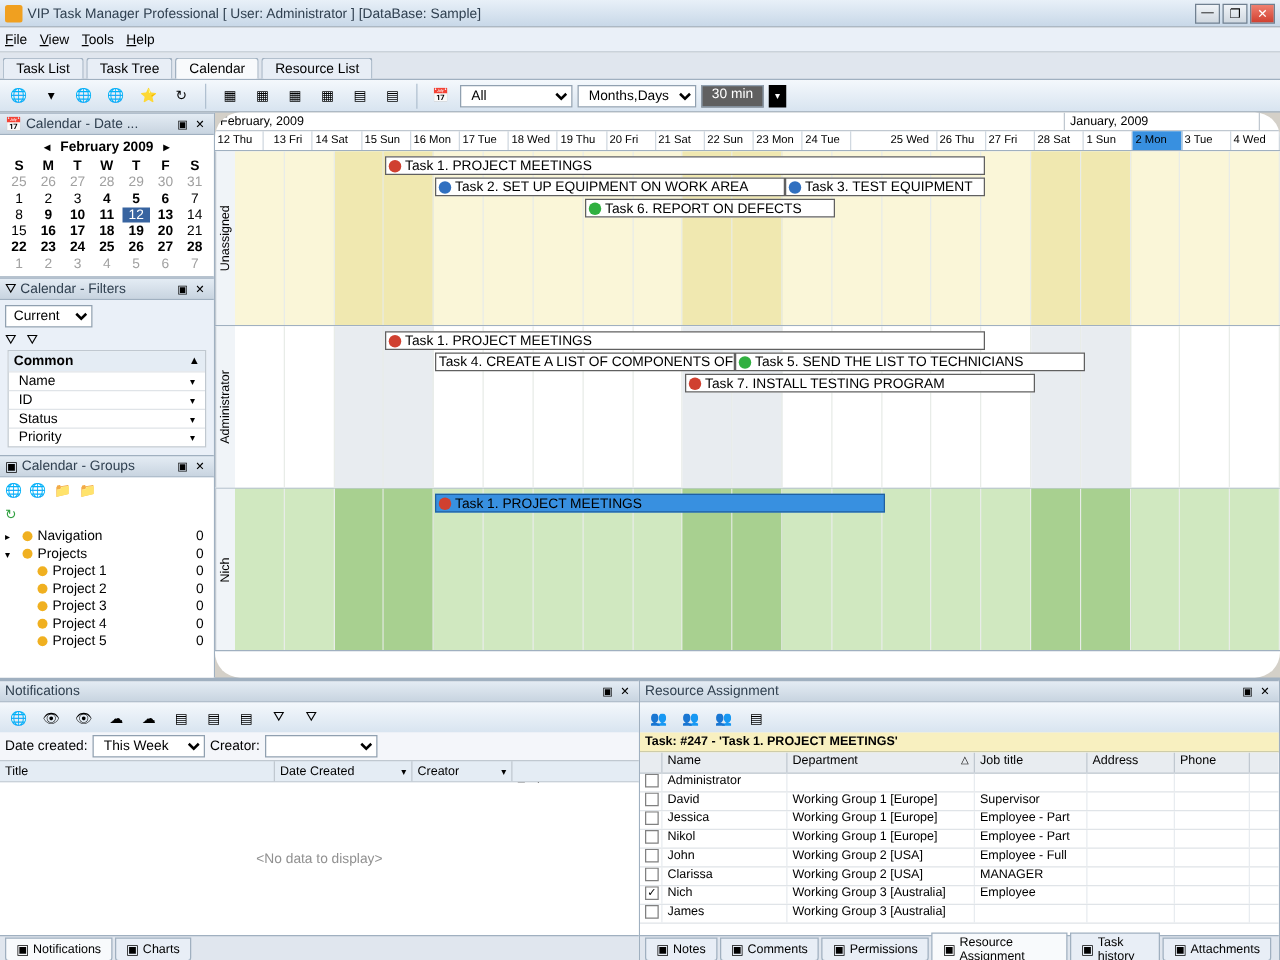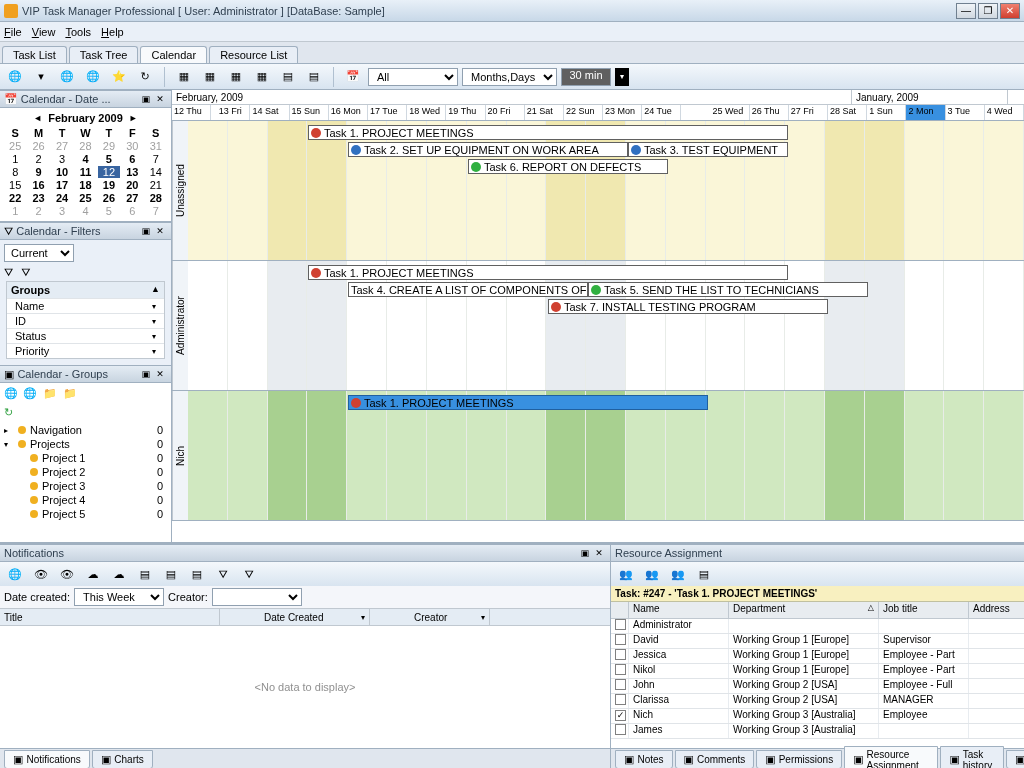--- a/index.html
+++ b/index.html
@@ -38,38 +38,38 @@
 .commongrp { background: #fff; border: 1px solid #c0c8d0; margin: 2px; }
 .commonghdr { background: #e4ecf4; padding: 2px 4px; font-weight: bold; display: flex; justify-content: space-between; }
 .cgrow { border-top: 1px solid #e0e4e8; padding: 1px 8px; display: flex; justify-content: space-between; align-items: center; }
 .groupspanel { flex: 1; background: #fff; overflow: hidden; }
 .grpicons { display: flex; gap: 6px; padding: 4px; }
 .grptree { padding: 2px 4px; }
 .grprow { display: flex; align-items: center; gap: 4px; padding: 1px 0; }
 .grprow .arrow { width: 10px; font-size: 8px; }
 .grprow .bullet { width: 8px; height: 8px; background: #f0b020; border-radius: 4px; }
 .grprow .cnt { margin-left: auto; padding-right: 4px; }
-.gantt { flex: 1; display: flex; flex-direction: column; background: #fff; overflow: hidden; }
+.gantt { flex: 1; display: flex; flex-direction: column; background: #fff; overflow: hidden; border-radius: 20px; }
 .gmonths { display: flex; height: 15px; border-bottom: 1px solid #c0c8d0; }
 .gmonth { border-right: 1px solid #c0c8d0; padding: 2px 4px; font-size: 10px; }
 .gdays { display: flex; height: 16px; border-bottom: 1px solid #a0b0c0; }
 .gday { border-right: 1px solid #d0d8e0; font-size: 9px; padding: 1px 2px; text-align: left; overflow: hidden; white-space: nowrap; }
 .gsection { display: flex; border-bottom: 1px solid #a0b0c0; }
 .gsidelbl { width: 16px; writing-mode: vertical-lr; transform: rotate(180deg); text-align: center; font-size: 10px; background: #f0f4f8; border-right: 1px solid #c0c8d0; display: flex; align-items: center; justify-content: center; }
 .glanes { flex: 1; position: relative; }
 .glanebg { position: absolute; inset: 0; display: flex; }
 .gcol { border-right: 1px solid #e8ece8; }
 .gtask { position: absolute; height: 15px; border: 1px solid #606060; background: #fff; font-size: 10px; overflow: hidden; white-space: nowrap; display: flex; align-items: center; padding: 0 2px; }
 .gtask .dot { width: 10px; height: 10px; border-radius: 5px; margin-right: 3px; flex-shrink: 0; }
 .gtask.blue { background: #3890e0; border-color: #2060a0; color: #000; }
 .bottom { display: flex; height: 228px; border-top: 2px solid #a0b0c0; }
 .bpanel { flex: 1; display: flex; flex-direction: column; border-right: 1px solid #a0b0c0; background: #f4f6fa; }
 .btoolbar { height: 24px; background: linear-gradient(#f4f8fc, #d8e4f0); display: flex; align-items: center; gap: 4px; padding: 0 4px; }
 .bfiltrow { height: 22px; display: flex; align-items: center; gap: 4px; padding: 0 4px; background: #f4f6fa; }
-.bcols { display: flex; height: 18px; background: #e4ecf4; border-top: 1px solid #c0c8d0; border-bottom: 1px solid #c0c8d0; gap: 40px; }
+.bcols { display: flex; height: 18px; background: #e4ecf4; border-top: 1px solid #c0c8d0; border-bottom: 1px solid #c0c8d0; }
 .bcol { border-right: 1px solid #c0c8d0; padding: 2px 4px; font-size: 10px; display: flex; align-items: center; }
 .bnodata { flex: 1; display: flex; align-items: center; justify-content: center; color: #909090; background: #fff; }
 .btabs { height: 22px; background: #e0e6ee; display: flex; align-items: center; padding: 0 4px; border-top: 1px solid #a0b0c0; }
 .btab { padding: 2px 8px; border: 1px solid #a0b0c0; background: #e8eef6; margin-right: 2px; border-radius: 0 0 3px 3px; display: flex; align-items: center; gap: 3px; cursor: pointer; font-size: 10px; }
 .btab.active { background: #f8fafc; }
 .taskline { background: #f8f0c0; padding: 2px 4px; font-weight: bold; border-bottom: 1px solid #c0c0a0; font-size: 10px; }
 .rtable { flex: 1; background: #fff; overflow: auto; }
 .rthdr { display: flex; height: 17px; background: #e8ecf0; border-bottom: 1px solid #c0c8d0; }
 .rth { border-right: 1px solid #c0c8d0; padding: 1px 4px; font-size: 10px; }
 .rtrow { display: flex; height: 15px; border-bottom: 1px solid #e0e4e8; }
@@ -200,21 +200,21 @@
       <span class="ctrl">✕</span>
     </div>
     <div class="filters">
       <select class="filtersel"><option>Current</option></select>
       <div class="filticons">
         <span>⛛</span>
         <span>⛛</span>
       </div>
       <div class="commongrp">
         <div class="commonghdr">
-            <span>Groups</span>
+            <span>Common</span>
             <span style="font-size:9px">▲</span>
           </div>
         <div id="commonrows">
             <div class="cgrow">
               <span>Name</span>
               <span style="font-size:8px">▾</span>
             </div>
             <div class="cgrow">
               <span>ID</span>
               <span style="font-size:8px">▾</span>

